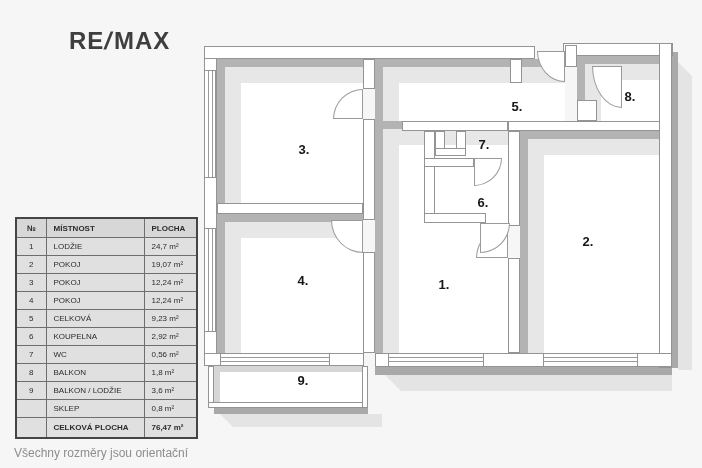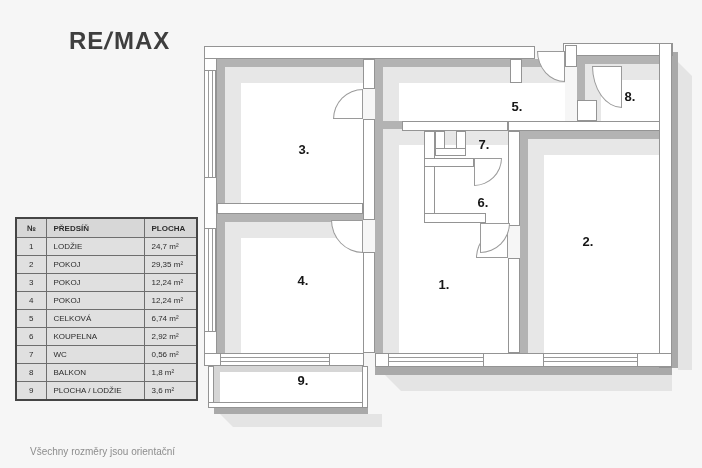--- a/index.html
+++ b/index.html
@@ -24,21 +24,21 @@
         background-size:100% 1px,100% 1px;background-position:0 3px,0 7px;background-repeat:no-repeat;}
   
   .ftable{position:absolute;left:15px;top:217px;width:181px;border-collapse:collapse;
           table-layout:fixed;}
   .ftable td{border:1px solid #6e6e6e;background:#e0e0e0;font-size:8px;color:#2b2b2b;
              height:17px;padding:0 0 0 7px;overflow:hidden;white-space:nowrap;}
   .ftable td.c{text-align:center;padding:0;}
   .ftable tr.hd td{background:#d7d7d7;font-weight:bold;height:18px;}
   .ftable tr.tot td{font-weight:bold;height:19px;}
   .ftable{border:2px solid #454545;}
-  .footnote{position:absolute;left:30px;top:446px;font-size:10px;color:#8d8d8d;}
+  .footnote{position:absolute;left:14px;top:446px;font-size:12px;color:#8d8d8d;}
 </style>
 </head>
 <body>
 
 <div class="page">
 
   <div class="logo"><span>RE</span><span class="sl">/</span><span>MAX</span></div>
 
   <div class="shl" style="left:678px;top:62px;width:14px;height:308px;clip-path:polygon(0 0,100% 14px,100% 100%,0 100%);"></div>
   <div class="shl" style="left:385px;top:375px;width:287px;height:16px;clip-path:polygon(0 0,100% 0,100% 100%,16px 100%);"></div>
@@ -115,66 +115,76 @@
 
   <table class="ftable">
     <colgroup>
         <col style="width:30px">
         <col style="width:98px">
         <col style="width:53px">
       </colgroup>
     <tbody>
         <tr class="hd">
       <td class="c">№</td>
-      <td>PŘEDSÍŇ</td>
+      <td>MÍSTNOST</td>
       <td>PLOCHA</td>
     </tr>
     <tr>
       <td class="c">1</td>
       <td>LODŽIE</td>
       <td>24,7 m²</td>
     </tr>
     <tr>
       <td class="c">2</td>
       <td>POKOJ</td>
-      <td>29,35 m²</td>
+      <td>19,07 m²</td>
     </tr>
     <tr>
       <td class="c">3</td>
       <td>POKOJ</td>
       <td>12,24 m²</td>
     </tr>
     <tr>
       <td class="c">4</td>
       <td>POKOJ</td>
       <td>12,24 m²</td>
     </tr>
     <tr>
       <td class="c">5</td>
       <td>CELKOVÁ</td>
-      <td>6,74 m²</td>
+      <td>9,23 m²</td>
     </tr>
     <tr>
       <td class="c">6</td>
       <td>KOUPELNA</td>
       <td>2,92 m²</td>
     </tr>
     <tr>
       <td class="c">7</td>
       <td>WC</td>
       <td>0,56 m²</td>
     </tr>
     <tr>
       <td class="c">8</td>
       <td>BALKON</td>
       <td>1,8 m²</td>
     </tr>
     <tr>
       <td class="c">9</td>
-      <td>PLOCHA / LODŽIE</td>
+      <td>BALKON / LODŽIE</td>
       <td>3,6 m²</td>
+    </tr>
+    <tr>
+      <td class="c"></td>
+      <td>SKLEP</td>
+      <td>0,8 m²</td>
+    </tr>
+    <tr class="tot">
+      <td class="c"></td>
+      <td>CELKOVÁ PLOCHA</td>
+      <td>76,47 m²</td>
     </tr>
   </tbody>
     </table>
 
   <div class="footnote">Všechny rozměry jsou orientační</div>
 
 </div>
 
 </body></html>

